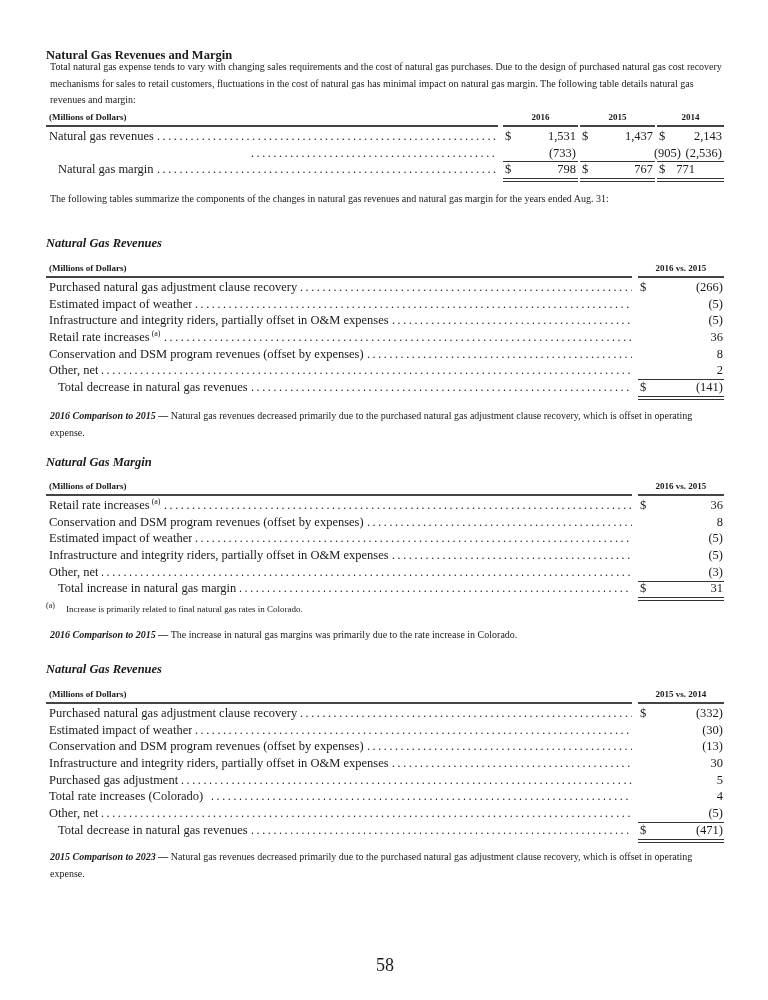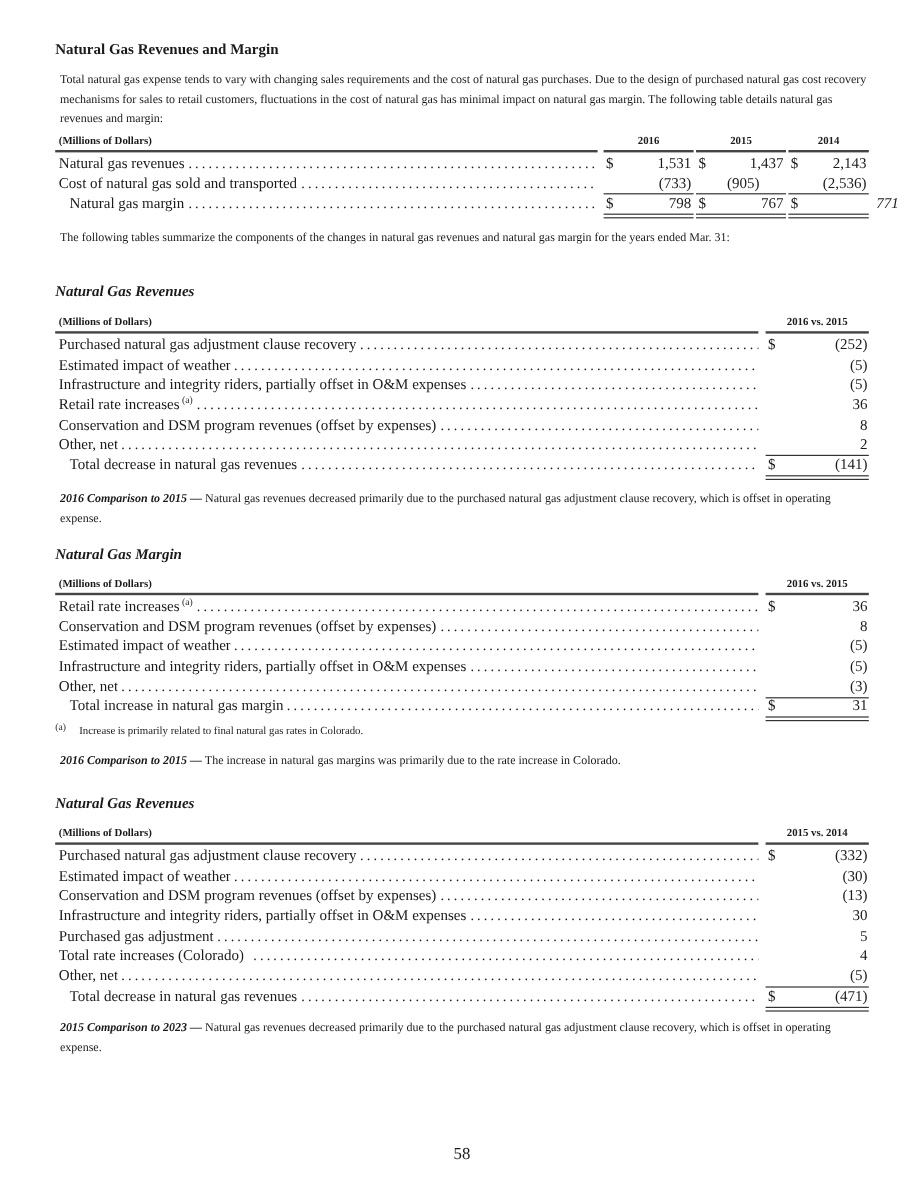--- a/index.html
+++ b/index.html
@@ -33,28 +33,28 @@
     letter-spacing: 2.6px; font-size: 12px;
   }
   .row .cur { position: absolute; text-align: left; }
   .row .val { position: absolute; text-align: right; }
   .sup { font-size: 8px; vertical-align: super; line-height: 0; }
   .line-single { position: absolute; height: 1px; background: #333; }
   .line-double { position: absolute; height: 4px; border-top: 1px solid #333; border-bottom: 1px solid #333; box-sizing: border-box; }
   .footnote { position: absolute; left: 0; font-size: 9px; }
   .footnote .mark { position: absolute; left: 0; top: -3px; font-size: 8px; }
   .footnote .text { position: absolute; left: 20px; white-space: nowrap; }
-  .pagenum { position: absolute; left: 0; width: 678px; text-align: center; font-size: 14px; }
+  .pagenum { position: absolute; left: 0; width: 678px; text-align: center; font-size: 18px; }
 </style>
 </head>
 <body>
 
 <div class="page">
 
-  <div class="heading" style="top:34px;">Natural Gas Revenues and Margin</div>
+  <div class="heading" style="top:48px;">Natural Gas Revenues and Margin</div>
 
   <div class="para" style="top:59px;">Total natural gas expense tends to vary with changing sales requirements and the cost of natural gas purchases.  Due to the design of purchased natural gas cost recovery mechanisms for sales to retail customers, fluctuations in the cost of natural gas has minimal impact on natural gas margin.  The following table details natural gas revenues and margin:</div>
 
   <div class="tbl" id="summary-table" style="top:109px;">
       <div class="thead">
         <span class="units">(Millions of Dollars)</span>
         <span class="colh" style="left: 457px; width: 75px;">2016</span>
         <span class="colh" style="left: 534px; width: 75px;">2015</span>
         <span class="colh" style="left: 611px; width: 67px;">2014</span>
       </div>
@@ -67,64 +67,63 @@
           <span class="label">Natural gas revenues</span>
           <span class="dots" style="left: 111px; width: 341px;">........................................................................................................................................................................................................</span>
           <span class="cur" style="left: 459px;">$</span>
           <span class="val" style="left: 457px; width: 73px;">1,531</span>
           <span class="cur" style="left: 536px;">$</span>
           <span class="val" style="left: 534px; width: 73px;">1,437</span>
           <span class="cur" style="left: 613px;">$</span>
           <span class="val" style="left: 611px; width: 65px;">2,143</span>
         </div>
         <div class="row">
-          <span class="label">Cost of natural gas sold and transported</span>
           <span class="dots" style="left: 205px; width: 247px;">........................................................................................................................................................................................................</span>
           <span class="cur" style="left: 459px;"></span>
           <span class="val" style="left: 457px; width: 73px;">(733)</span>
           <span class="cur" style="left: 536px;"></span>
-          <span class="val" style="left: 514px; width: 73px; text-align: right;">(905)</span>
+          <span class="val" style="left: 562px; width: 73px; text-align: right;">(905)</span>
           <span class="cur" style="left: 613px;"></span>
           <span class="val" style="left: 611px; width: 65px;">(2,536)</span>
         </div>
         <div class="row">
           <span class="label indent">Natural gas margin</span>
           <span class="dots" style="left: 111px; width: 341px;">........................................................................................................................................................................................................</span>
           <span class="cur" style="left: 459px;">$</span>
           <span class="val" style="left: 457px; width: 73px;">798</span>
           <span class="cur" style="left: 536px;">$</span>
           <span class="val" style="left: 534px; width: 73px;">767</span>
           <span class="cur" style="left: 613px;">$</span>
-          <span class="val" style="left: 638px; width: 65px; font-style: italic;">771</span>
+          <span class="val" style="left: 584px; width: 65px;">771</span>
         </div>
       </div>
       <div class="line-single" style="top: 52.4px; left: 457px; width: 75px;"></div>
       <div class="line-double" style="top: 69.1px; left: 457px; width: 75px;"></div>
       <div class="line-single" style="top: 52.4px; left: 534px; width: 75px;"></div>
       <div class="line-double" style="top: 69.1px; left: 534px; width: 75px;"></div>
       <div class="line-single" style="top: 52.4px; left: 611px; width: 67px;"></div>
       <div class="line-double" style="top: 69.1px; left: 611px; width: 67px;"></div>
     </div>
 
-  <div class="para" style="top:191px;">The following tables summarize the components of the changes in natural gas revenues and natural gas margin for the years ended Mar. 31:</div>
+  <div class="para" style="top:191px;">The following tables summarize the components of the changes in natural gas revenues and natural gas margin for the years ended Aug. 31:</div>
 
   <div class="subheading" style="top:236px;">Natural Gas Revenues</div>
   <div class="tbl" id="rev2016-table" style="top:260px;">
       <div class="thead">
         <span class="units">(Millions of Dollars)</span>
         <span class="colh" style="left: 592px; width: 86px;">2016 vs. 2015</span>
       </div>
       <div class="rule-label" style="top: 16px; width: 586px;"></div>
       <div class="rule-col" style="top: 16px; left: 592px; width: 86px;"></div>
       <div style="position: absolute; top: 19px; left: 0px; width: 678px;">
         <div class="row">
           <span class="label"><span>Purchased natural gas adjustment clause recovery</span></span>
           <span class="dots" style="left: 254px; width: 332px;">........................................................................................................................................................................................................</span>
           <span class="cur" style="left: 594px;">$</span>
-          <span class="val" style="left: 592px; width: 85px;">(252)</span>
+          <span class="val" style="left: 592px; width: 85px;">(266)</span>
         </div>
         <div class="row">
           <span class="label"><span>Estimated impact of weather</span></span>
           <span class="dots" style="left: 149px; width: 437px;">........................................................................................................................................................................................................</span>
           <span class="cur" style="left: 594px;"></span>
           <span class="val" style="left: 592px; width: 85px;">(5)</span>
         </div>
         <div class="row">
           <span class="label"><span>Infrastructure and integrity riders, partially offset in O&amp;M expenses</span></span>
           <span class="dots" style="left: 346px; width: 240px;">........................................................................................................................................................................................................</span>

